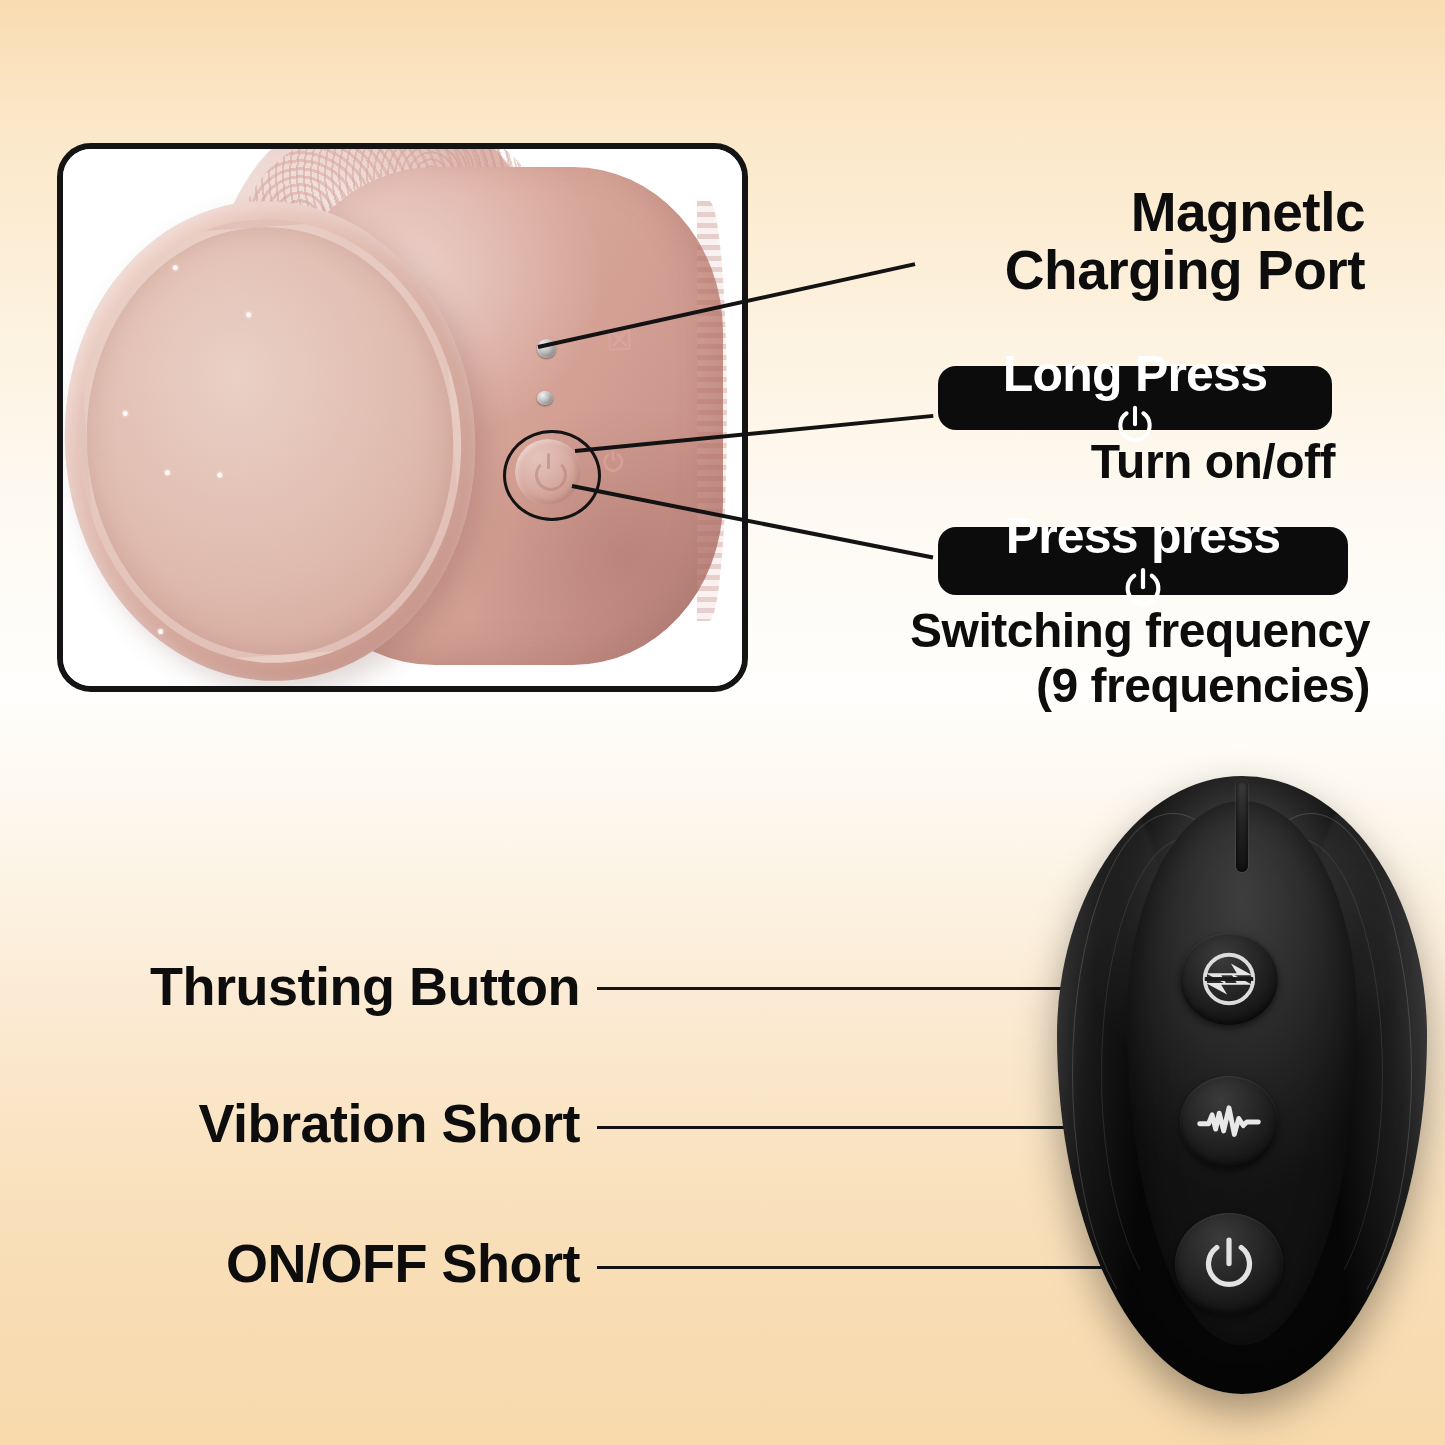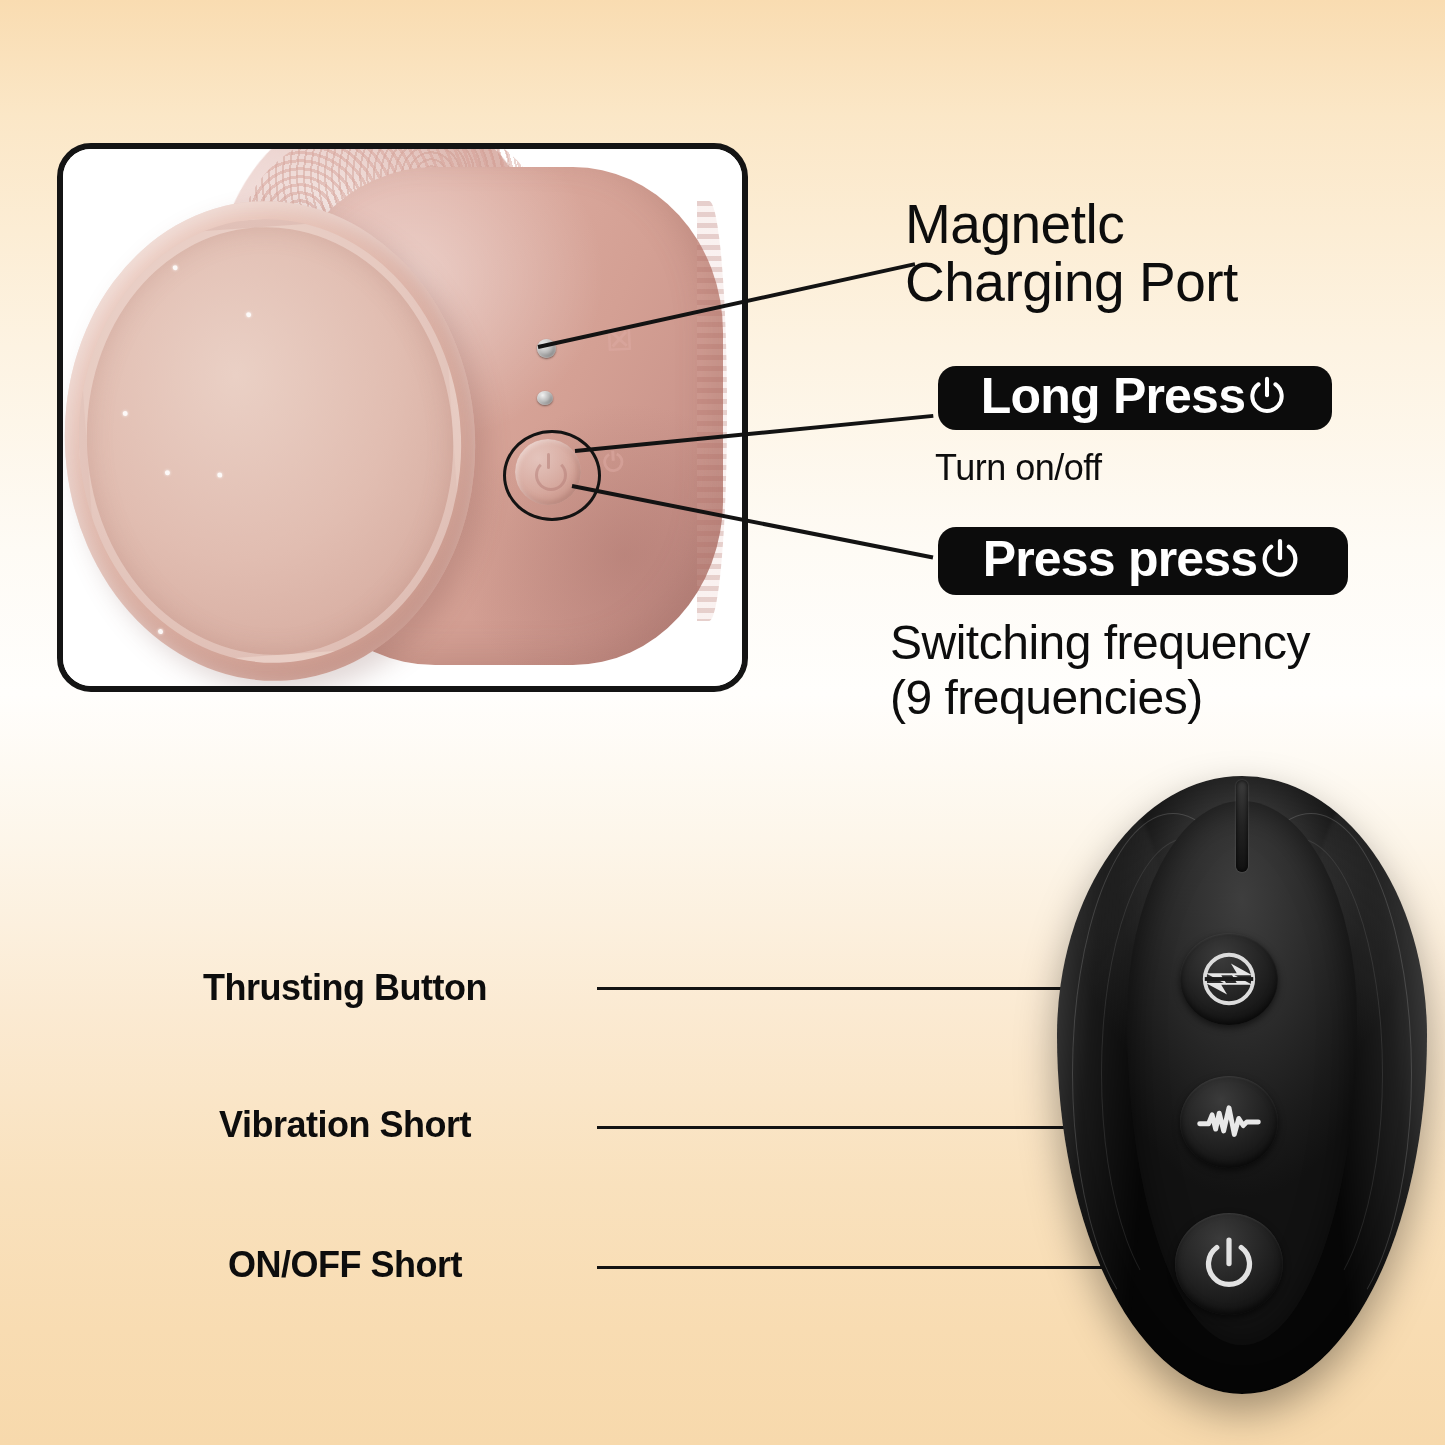--- a/index.html
+++ b/index.html
@@ -227,58 +227,58 @@
     height: 0;
     border-top: 4px solid #131313;
     transform-origin: left center;
   }
   .leader-thin { border-top-width: 3.5px; }
 
   
   .label-plain {
     position: absolute;
     color: #0d0d0d;
-    font-weight: normal;
-    text-align: left;
+    font-weight: bold;
+    text-align: right;
     line-height: 1.06;
     white-space: pre-line;
     letter-spacing: -0.5px;
-    margin-top: 12px;
   }
   #label-charging-port {
     left: 905px;
     top: 183px;
     width: 460px;
     font-size: 55px;
   }
   #label-turn-onoff {
     left: 935px;
     top: 437px;
     width: 400px;
-    font-size: 36px;
+    font-size: 48px;
   }
   #label-switching {
     left: 890px;
     top: 604px;
     width: 480px;
     font-size: 48px;
     line-height: 1.14;
   }
 
   .pill {
     position: absolute;
     background: #0c0c0c;
     border-radius: 18px;
     color: #ffffff;
     font-weight: bold;
     display: flex;
     align-items: center;
     justify-content: center;
     letter-spacing: -0.8px;
     box-sizing: border-box;
+    flex-direction: column;
   }
   #pill-long-press {
     left: 938px;
     top: 366px;
     width: 394px;
     height: 64px;
     font-size: 50px;
     padding: 0 16px 4px 16px;
   }
   #pill-short-press {
@@ -289,25 +289,24 @@
     font-size: 50px;
     padding: 0 16px 4px 16px;
   }
   .pill-power-icon { display: block; flex: 0 0 auto; }
 
   
   .btn-label {
     position: absolute;
     color: #0d0d0d;
     font-weight: bold;
-    font-size: 36px;
+    font-size: 54px;
     letter-spacing: -0.5px;
     white-space: nowrap;
-    text-align: center;
-    margin-top: 12px;
+    text-align: right;
   }
   #label-thrusting { left: 110px; top: 955px; width: 470px; }
   #label-vibration { left: 110px; top: 1092px; width: 470px; }
   #label-onoff     { left: 110px; top: 1232px; width: 470px; }
 
   
   .remote {
     position: absolute;
     left: 1057px;
     top: 776px;

